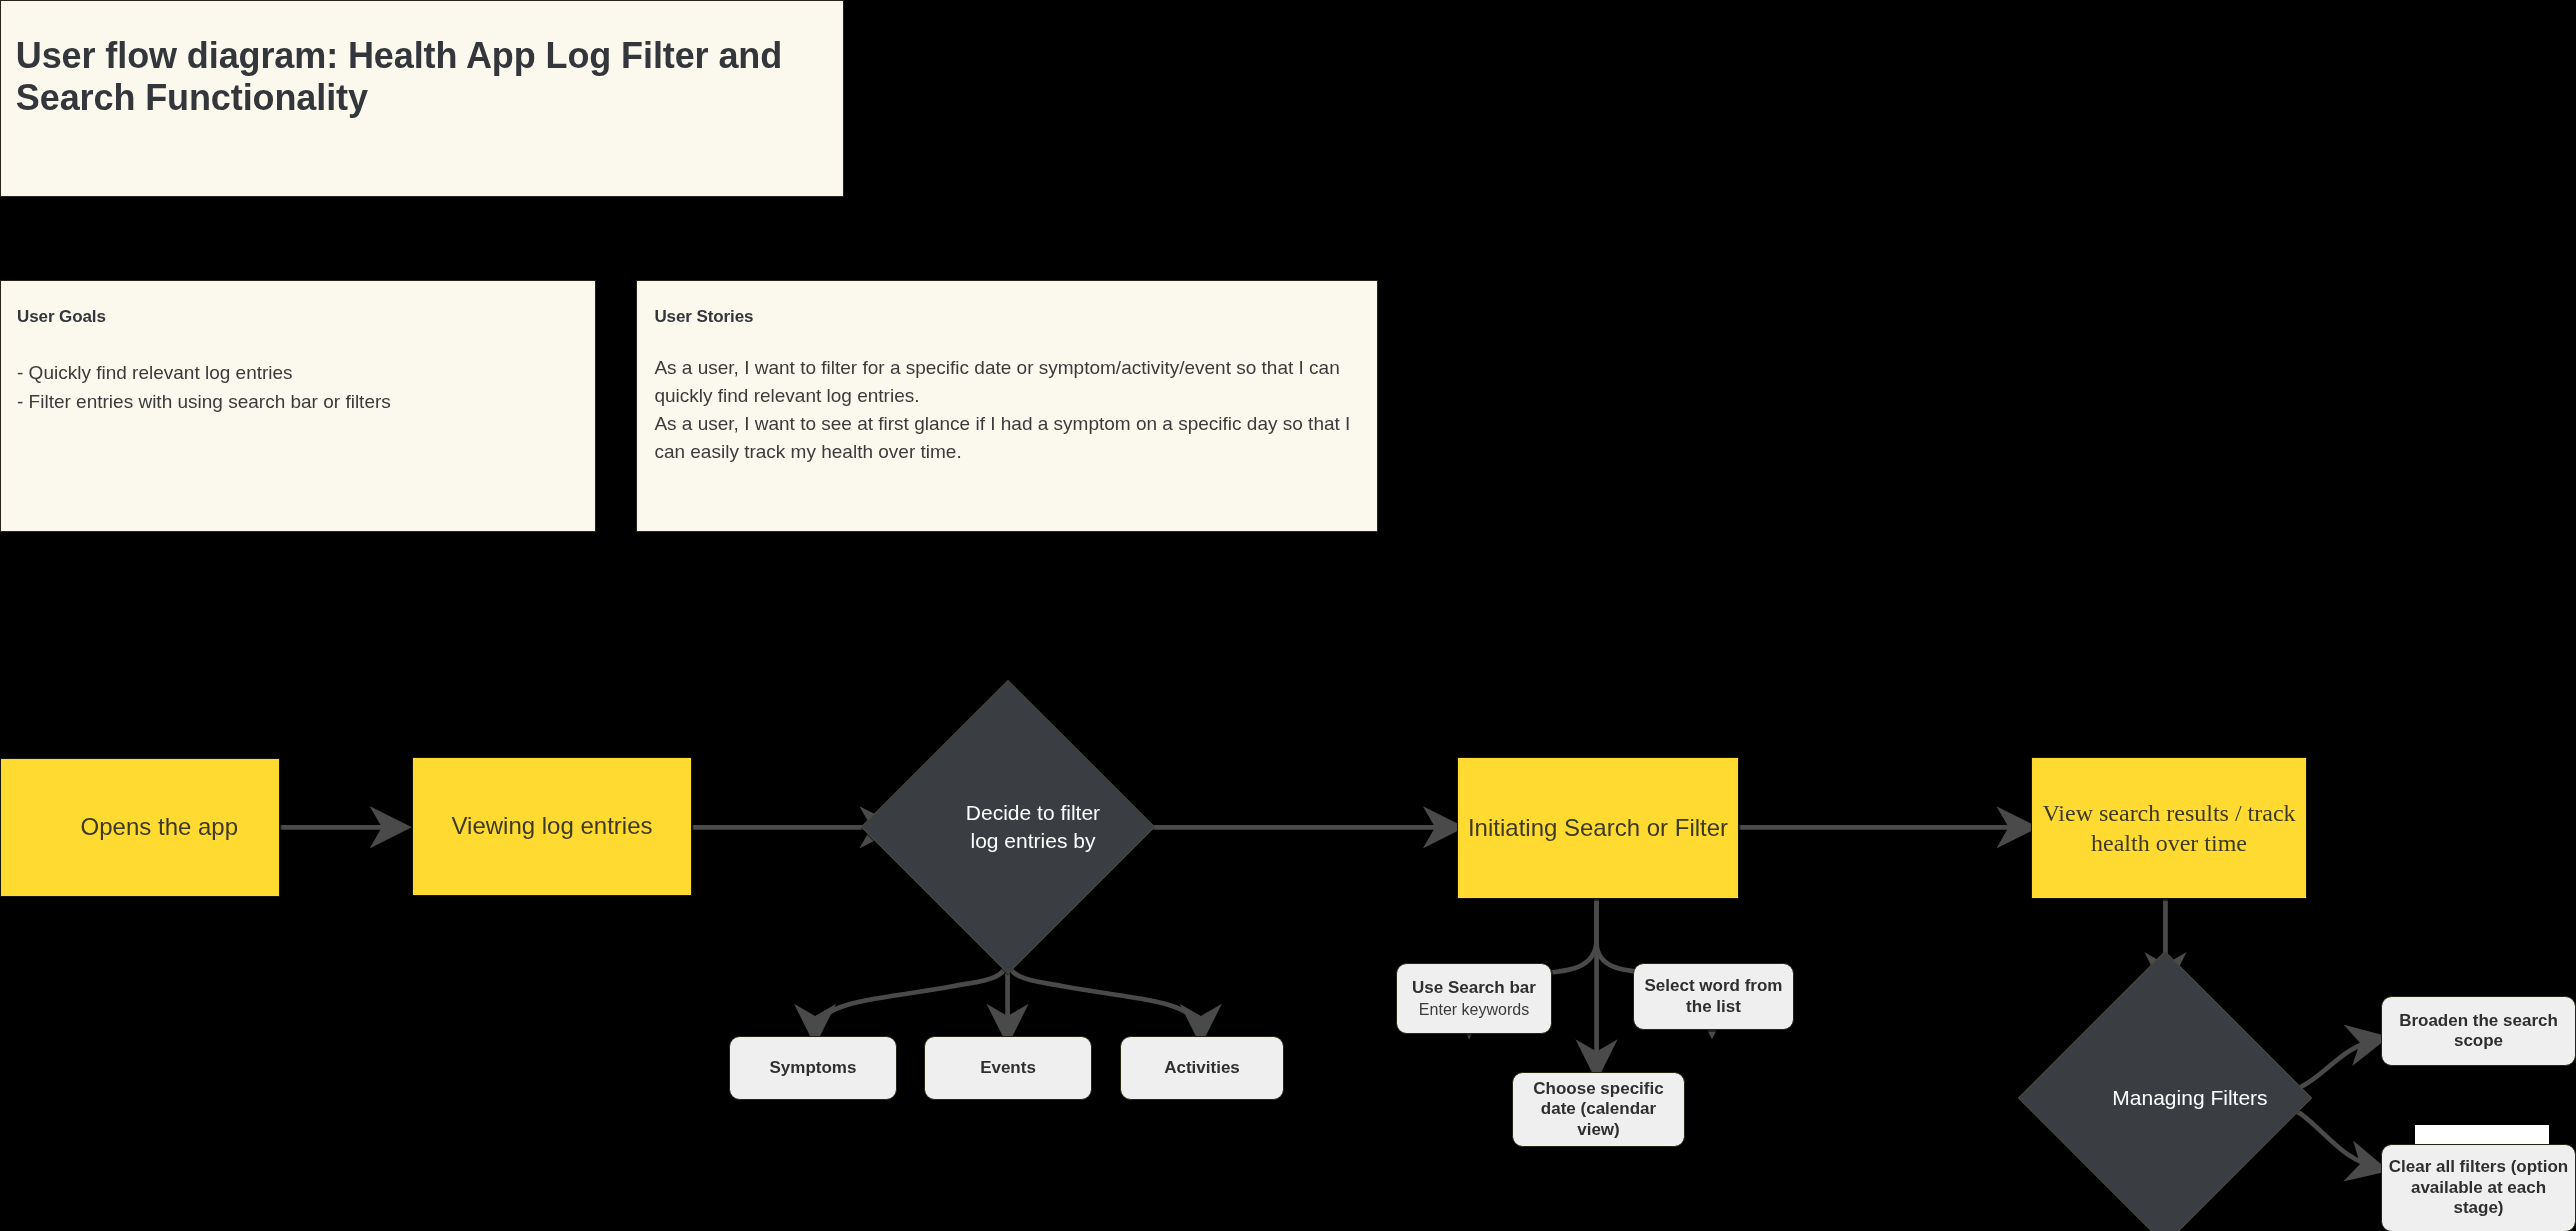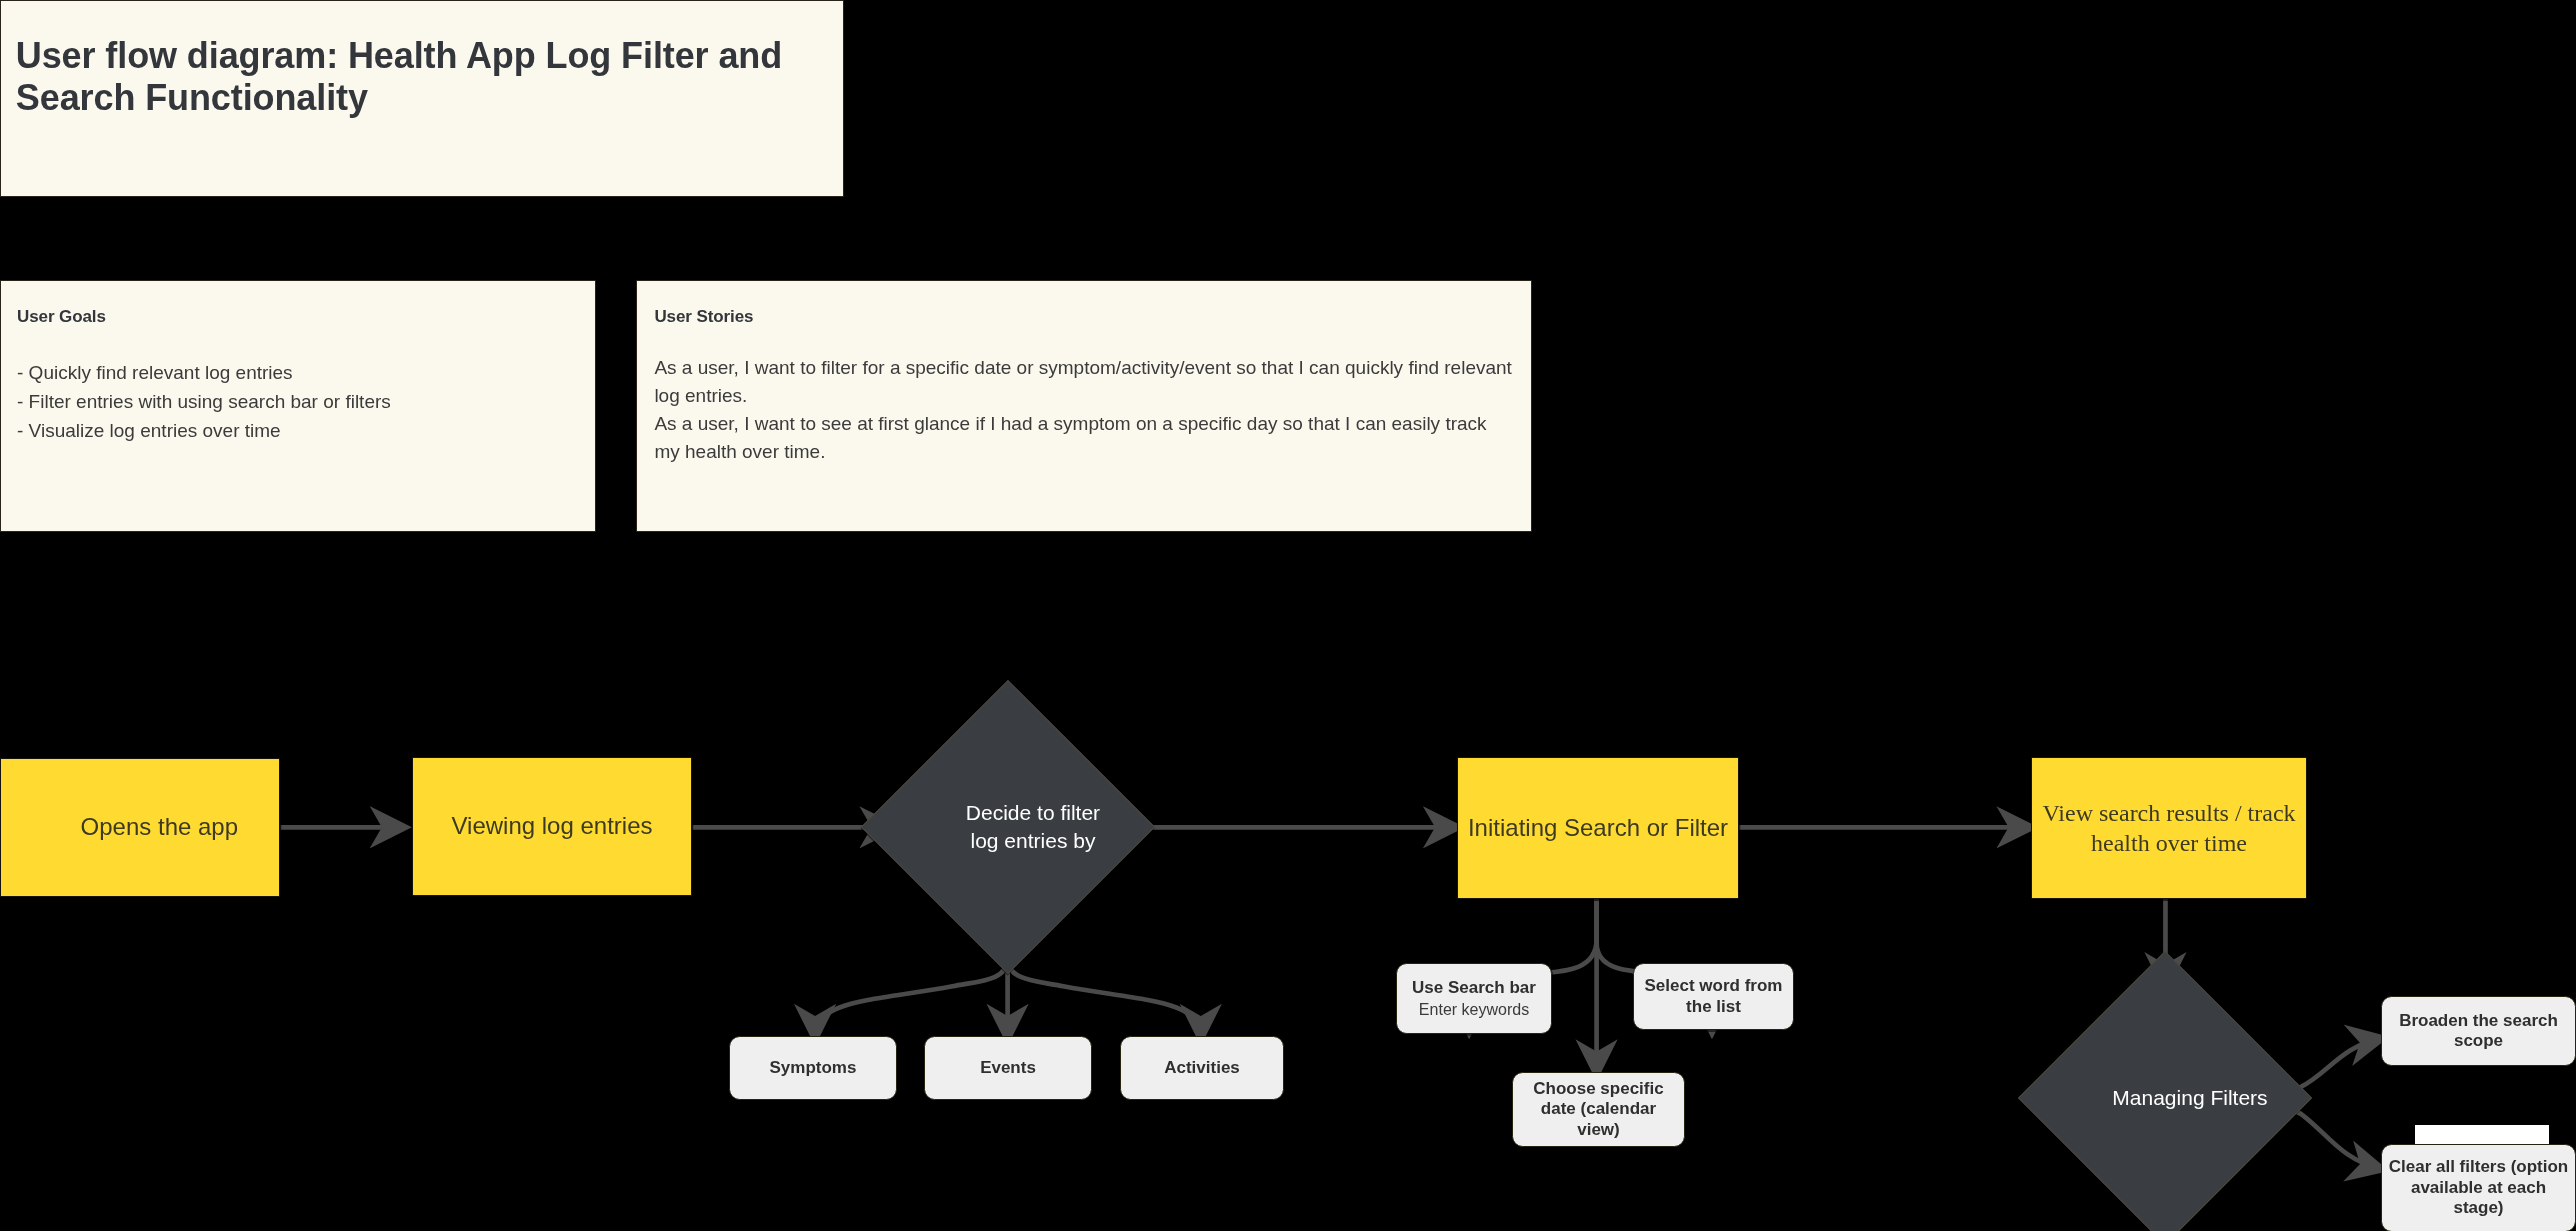--- a/index.html
+++ b/index.html
@@ -41,21 +41,21 @@
     font-size: 36px;
     line-height: 1.17;
   }
 
   
   #goals-card { left: 0px; top: 280px; width: 596px; height: 252px; padding: 25.5px 16px; }
   #goals-card .panel-title { font-size: 17px; margin: 0 0 31px 0; }
   .goal-line { font-size: 19px; line-height: 1.53; color: #3b3b3b; font-weight: normal; }
 
   
-  #stories-card { left: 636px; top: 280px; width: 896px; height: 252px; padding: 25.5px 17.4px; }
+  #stories-card { left: 636px; top: 280px; width: 742px; height: 252px; padding: 25.5px 17.4px; }
   #stories-card .panel-title { font-size: 17px; margin: 0 0 27px 0; }
   .story-line { font-size: 19px; line-height: 1.48; color: #3b3b3b; font-weight: normal; }
 
   
   .node-yellow {
     background: #FFDB32;
     border: 1.3px solid #15130c;
     box-shadow: 1.3px 2px 0 rgba(0,0,0,0.6);
     display: flex;
     align-items: center;
@@ -159,21 +159,20 @@
 </svg>
 
 <div class="abs panel" id="title-card">
   <div class="panel-title">User flow diagram: Health App Log Filter and Search Functionality</div>
 </div>
 
 <div class="abs panel" id="goals-card">
   <div class="panel-title">User Goals</div>
   <div class="goal-line">- Quickly find relevant log entries</div>
   <div class="goal-line">- Filter entries with using search bar or filters</div>
-  <div class="goal-line">- Visualize log entries over time</div>
 </div>
 
 <div class="abs panel" id="stories-card">
   <div class="panel-title">User Stories</div>
   <div class="story-line">As a user, I want to filter for a specific date or symptom/activity/event so that I can quickly find relevant log entries.</div>
   <div class="story-line">As a user, I want to see at first glance if I had a symptom on a specific day so that I can easily track my health over time.</div>
 </div>
 
 <div class="abs node-yellow" style="left:0px;  top:758px; width:280px; height:139px;padding-left:48px;">
   <span>Opens the app</span>

